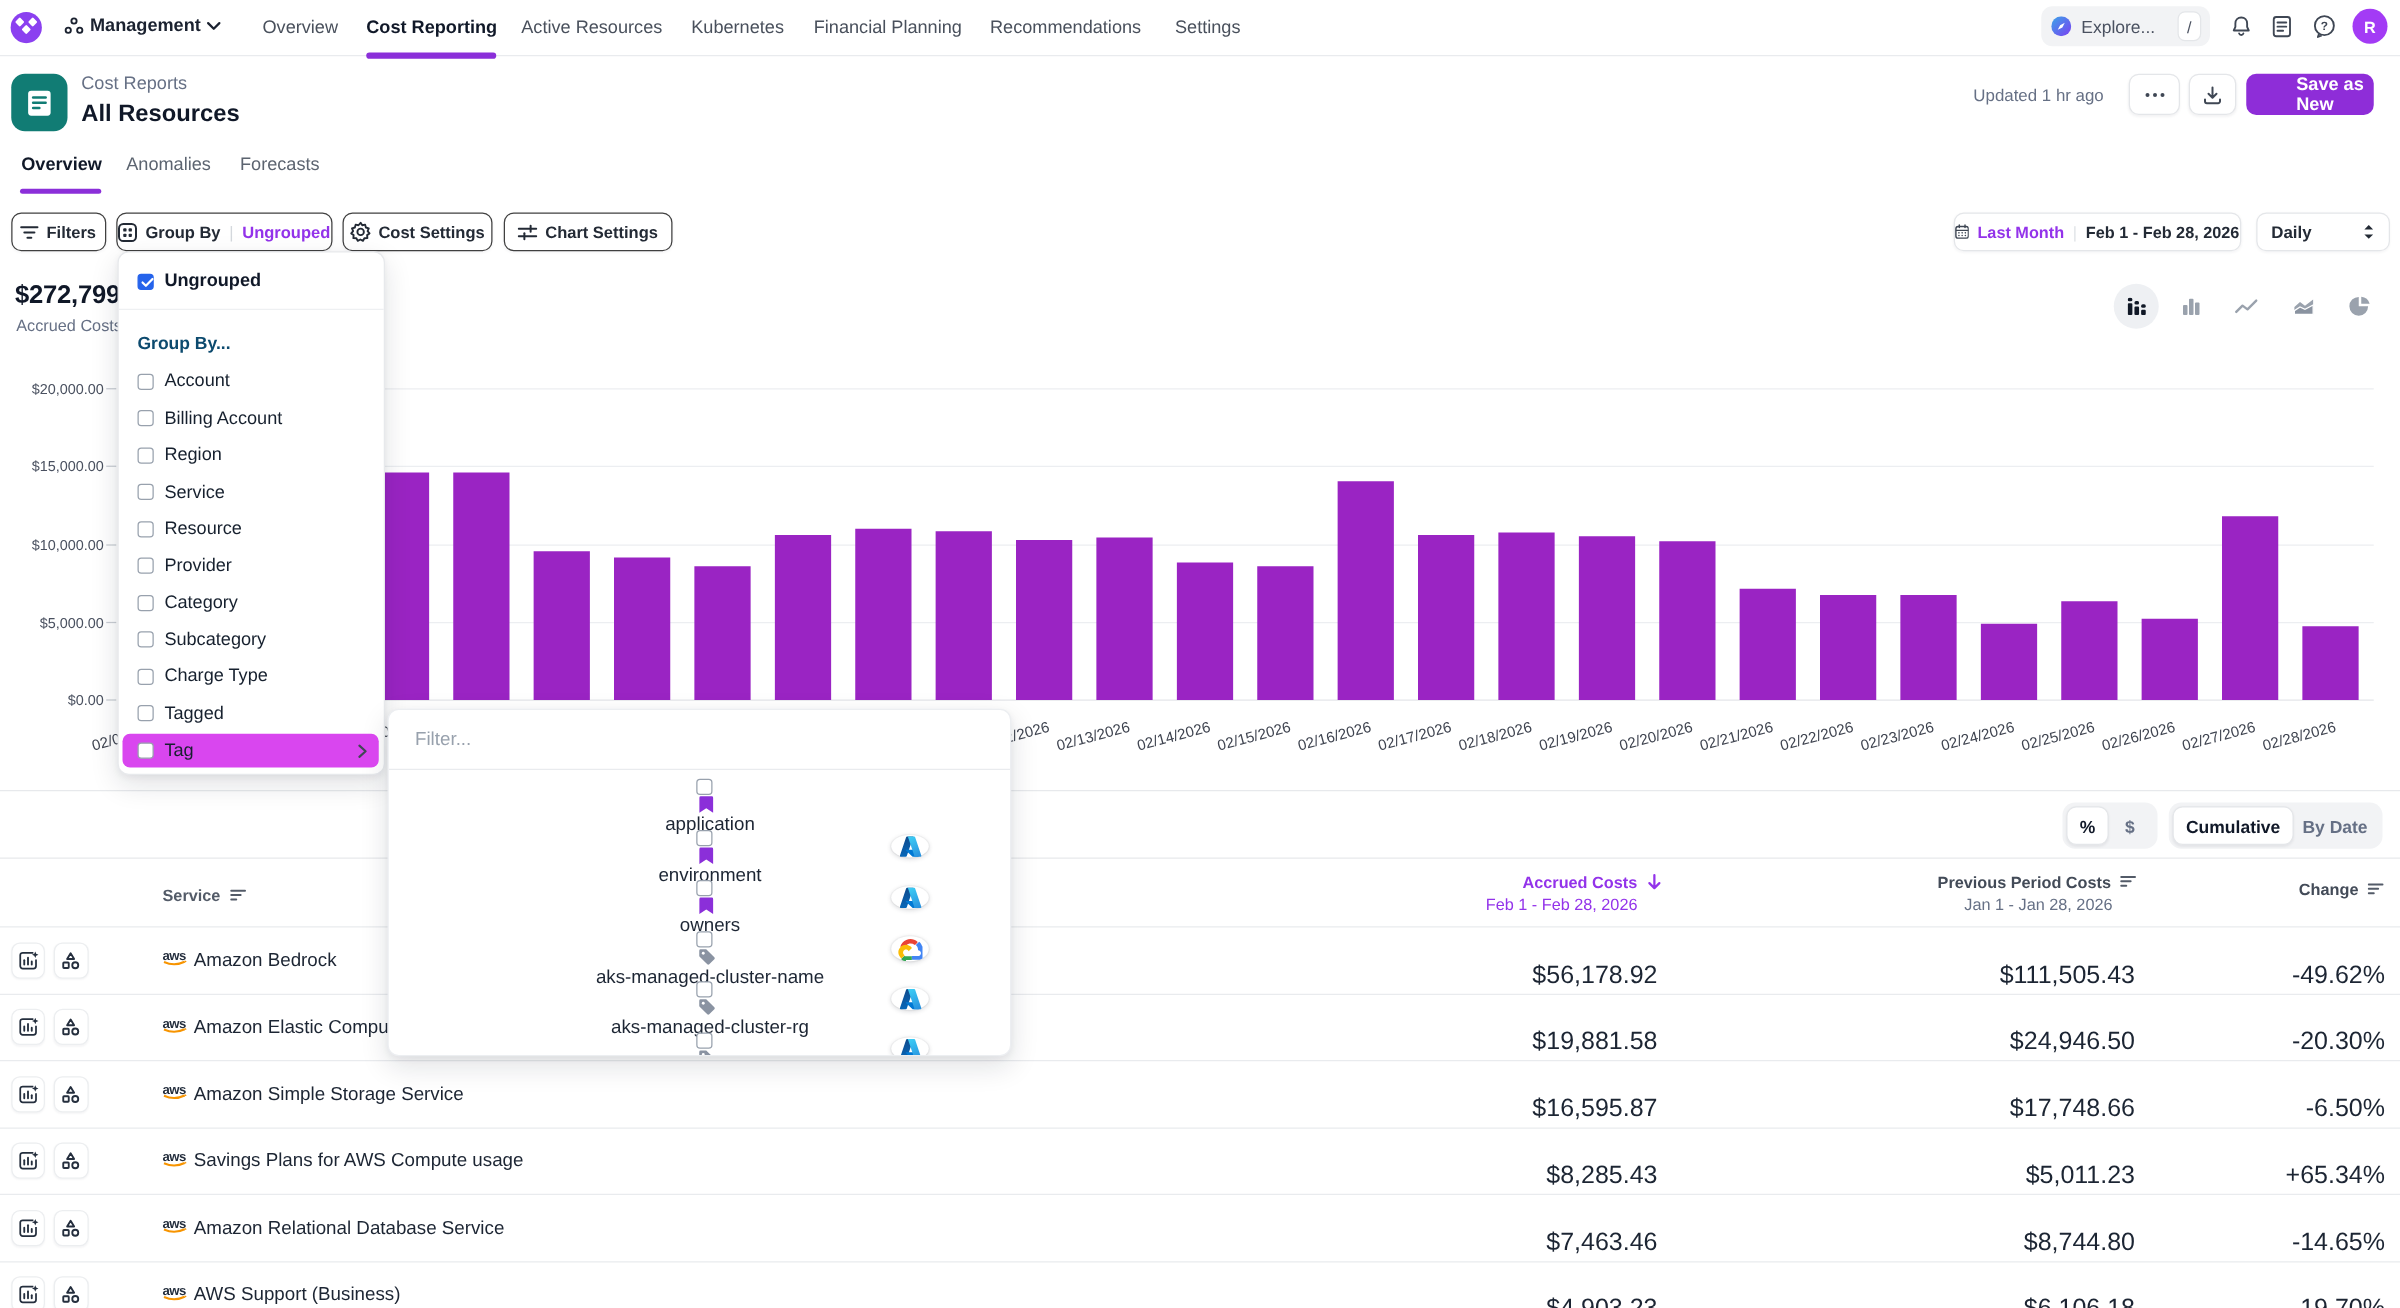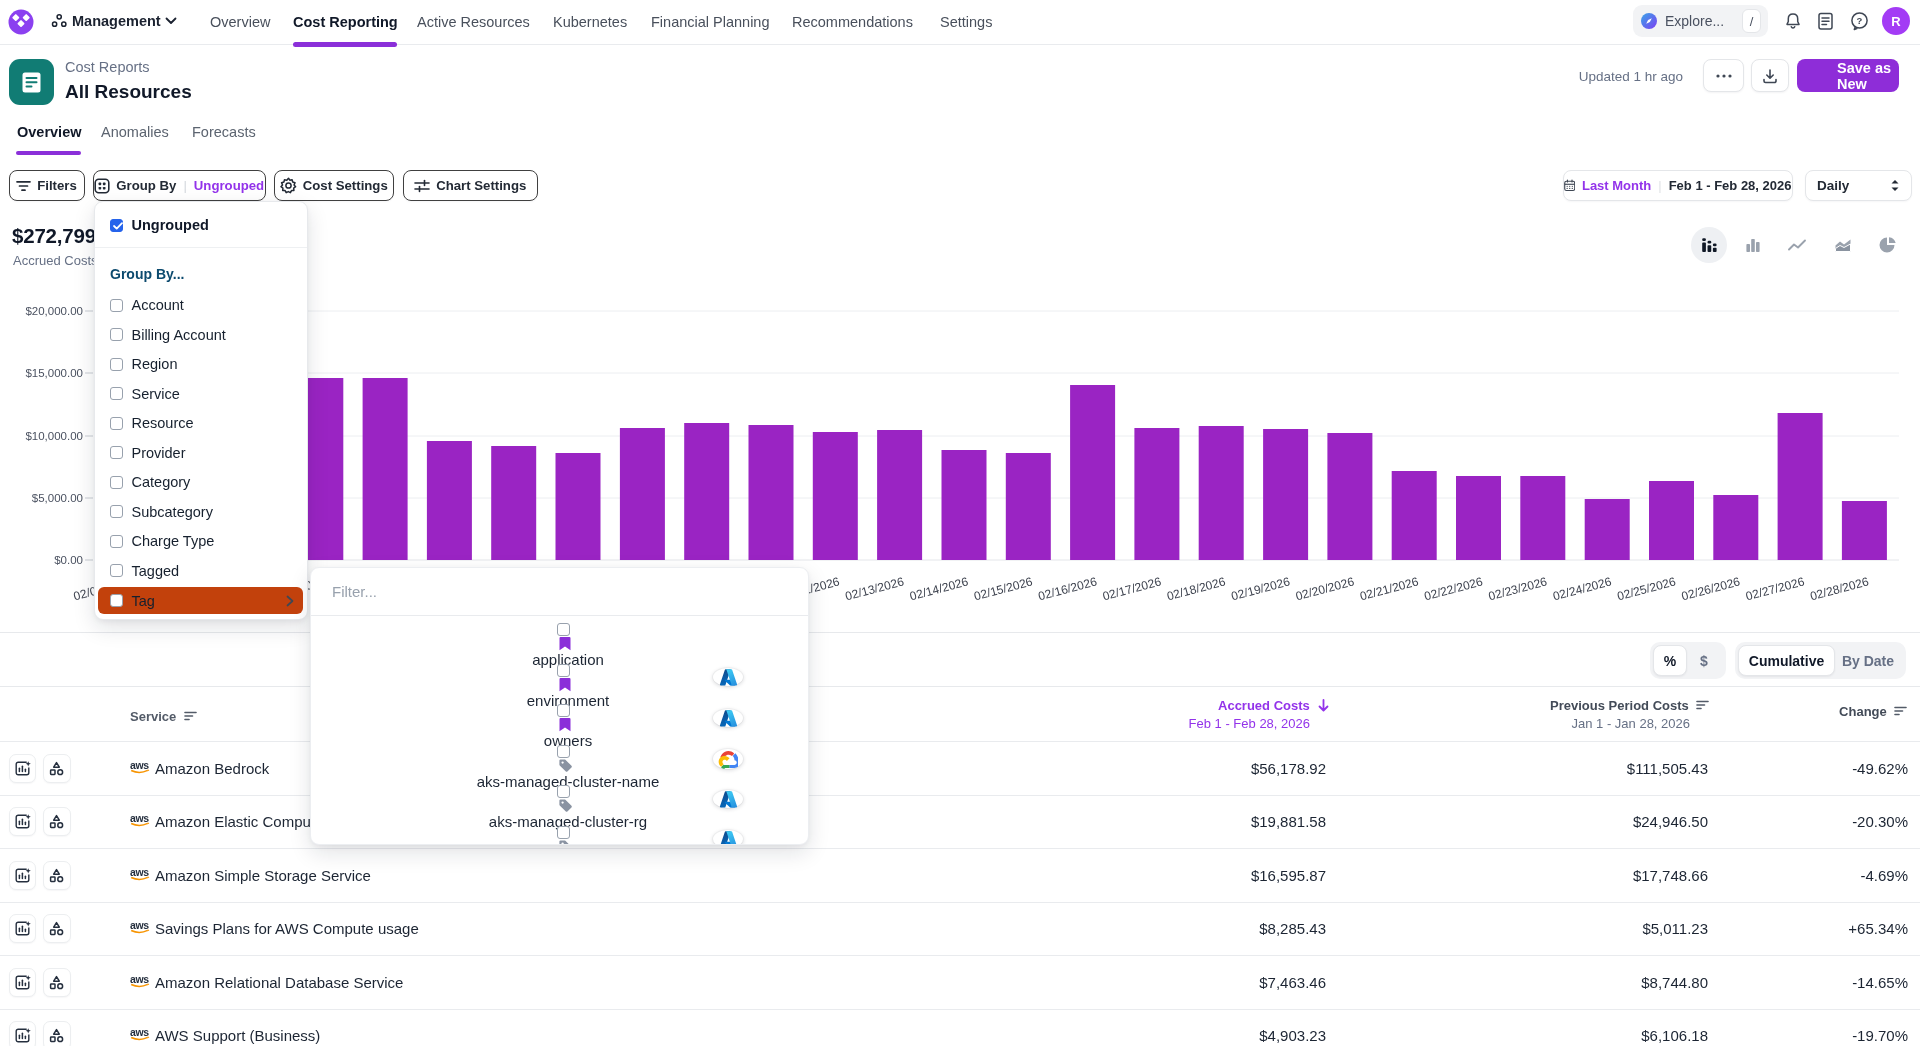--- a/index.html
+++ b/index.html
@@ -66,21 +66,21 @@
 .cb.on { background:#2563eb; border-color:#2563eb; position:relative; }
 .cb.on svg { position:absolute; left:1.5px; top:2.5px; }
 .dd1-ungrouped { position:absolute; left:110px; top:217px; display:flex; gap:8.5px; align-items:center;
   font-size:14.5px; font-weight:600; color:#101828; z-index:31; }
 .dd1-div { position:absolute; left:94.5px; top:247px; width:212.5px; height:1px; background:#eef0f2; z-index:31; }
 .dd1-head { position:absolute; left:110px; top:266px; font-size:14px; font-weight:600; color:#0c4a6e; z-index:31; }
 .gbwrap { position:absolute; left:94px; top:290.5px; width:213px; z-index:31; }
 .gbitem { display:flex; align-items:center; gap:8.5px; height:29.5px; padding-left:16px;
   font-size:14.5px; color:#16202e; }
 .gbitem-tag { position:absolute; left:98px; top:587px; width:205px; height:27px; border-radius:6px;
-  background:#c2410c; display:flex; align-items:center; gap:8.5px; padding-left:12px;
+  background:#d946ef; display:flex; align-items:center; gap:8.5px; padding-left:12px;
   font-size:14.5px; color:#16202e; z-index:31; }
 .gbitem-tag .chev { margin-left:auto; margin-right:9px; }
 
 
 .dd2 { position:absolute; left:310px; top:567px; width:499px; height:277.5px; background:#fff;
   border:1px solid #eceef1; border-radius:9px;
   box-shadow:0 8px 22px rgba(16,24,40,.12), 0 2px 5px rgba(16,24,40,.05); z-index:30; overflow:hidden; }
 .dd2 .filter { height:48px; border-bottom:1px solid #e9ebee; display:flex; align-items:center;
   padding-left:21px; font-size:15px; color:#98a1ad; }
 .tagrows { padding-top:7px; }
@@ -116,22 +116,22 @@
 .th2 { position:absolute; text-align:right; font-size:13px; font-weight:600; }
 .th2 .l2 { font-weight:400; font-size:13px; margin-top:3px; }
 .th2 .l2.shift { padding-right:20px; }
 .tbl { position:absolute; left:0; top:742px; width:100%; }
 .trow { position:relative; height:53.5px; border-bottom:1px solid #e9ebee; }
 .cell-actions { position:absolute; left:8.5px; top:11.5px; display:flex; gap:7px; }
 .rowbtn { width:27.5px; height:29px; border:1px solid #eceef0; border-radius:7px; background:#fff;
   display:flex; align-items:center; justify-content:center; box-shadow:0 1px 1.5px rgba(16,24,40,.04); }
 .cell-service { position:absolute; left:130px; top:0; height:100%; display:flex; align-items:center;
   gap:5px; font-size:15px; color:#1c2533; }
-.cell-n { position:absolute; top:0; height:100%; display:flex; align-items:center;
-  justify-content:flex-end; font-size:15px; color:#1c2533; }
+.cell-n { position:absolute; top:12px; height:100%; display:flex; align-items:center;
+  justify-content:flex-end; font-size:20px; color:#1c2533; }
 .n1 { right:594px; width:200px; }
 .n2 { right:212px; width:200px; }
 .n3 { right:12px; width:200px; }
 </style>
 </head>
 <body>
 
 <div class="nav"></div>
 <div class="logo">
 <svg width="26" height="26" viewBox="0 0 26 26">
@@ -555,21 +555,21 @@
 <div class="cell-service">
         <span class="awslogo"><svg width="20" height="14" viewBox="0 0 20 14">
             <text x="0" y="9" font-family="Liberation Sans" font-size="10.5" font-weight="bold" fill="#252f3e" letter-spacing="-0.4">aws</text>
             <path d="M1.2 10.6 Q9.5 14.4 17.7 10.4" stroke="#f79400" stroke-width="1.6" fill="none"></path>
             <path d="M17.9 9.2 l1.5 1.2 -2.0 0.8z" fill="#f79400"></path>
           </svg></span>
         <span class="svc">Amazon Simple Storage Service</span>
       </div>
 <div class="cell-n n1">$16,595.87</div>
 <div class="cell-n n2">$17,748.66</div>
-<div class="cell-n n3">-4.69%</div>
+<div class="cell-n n3">-6.50%</div>
 </div>
 <div class="trow">
 <div class="cell-actions">
         <span class="rowbtn">
           <svg width="17" height="17" viewBox="0 0 17 17">
             <g fill="none" stroke="#252f3e" stroke-width="1.4">
               <path d="M12.7 2.2 H4.2 A2 2 0 0 0 2.2 4.2 V12.8 A2 2 0 0 0 4.2 14.8 H12.8 A2 2 0 0 0 14.8 12.8 V7.5"></path>
             </g>
             <g stroke="#252f3e" stroke-width="1.5" stroke-linecap="round">
               <line x1="5.4" y1="11.6" x2="5.4" y2="8.2"></line>

